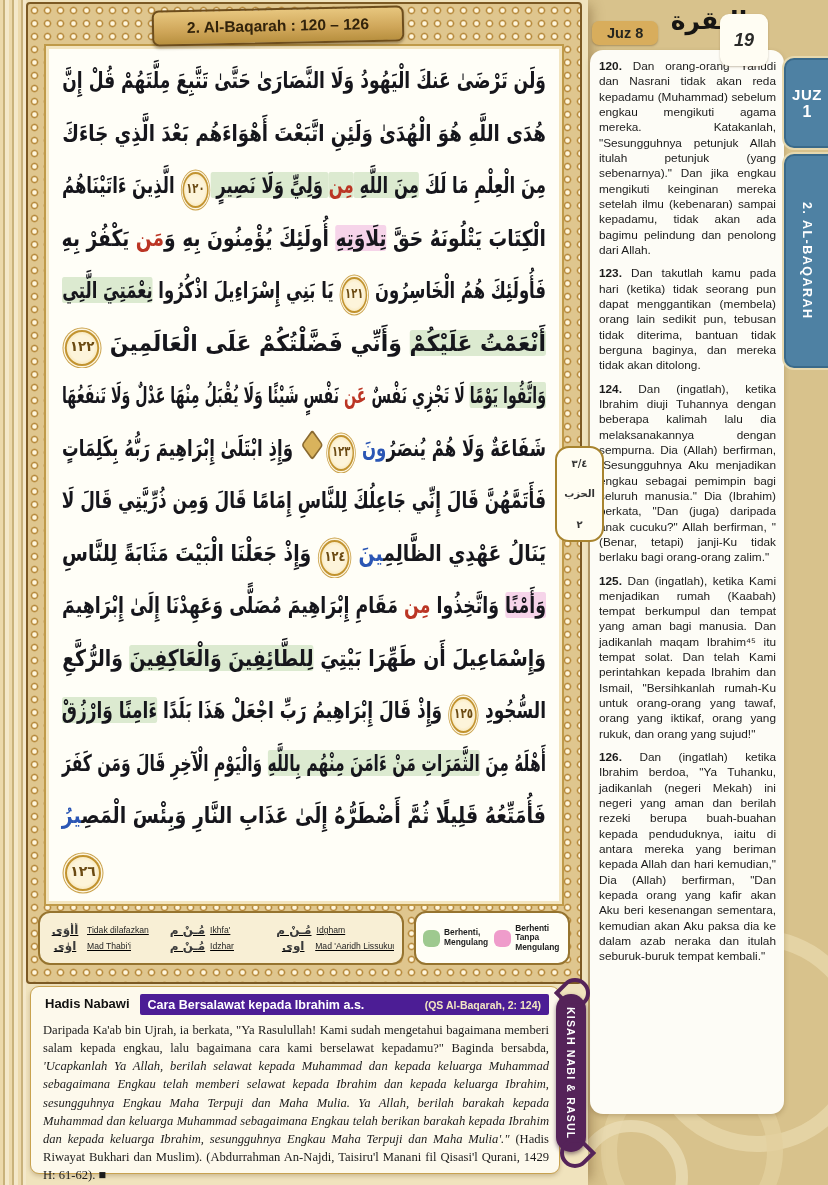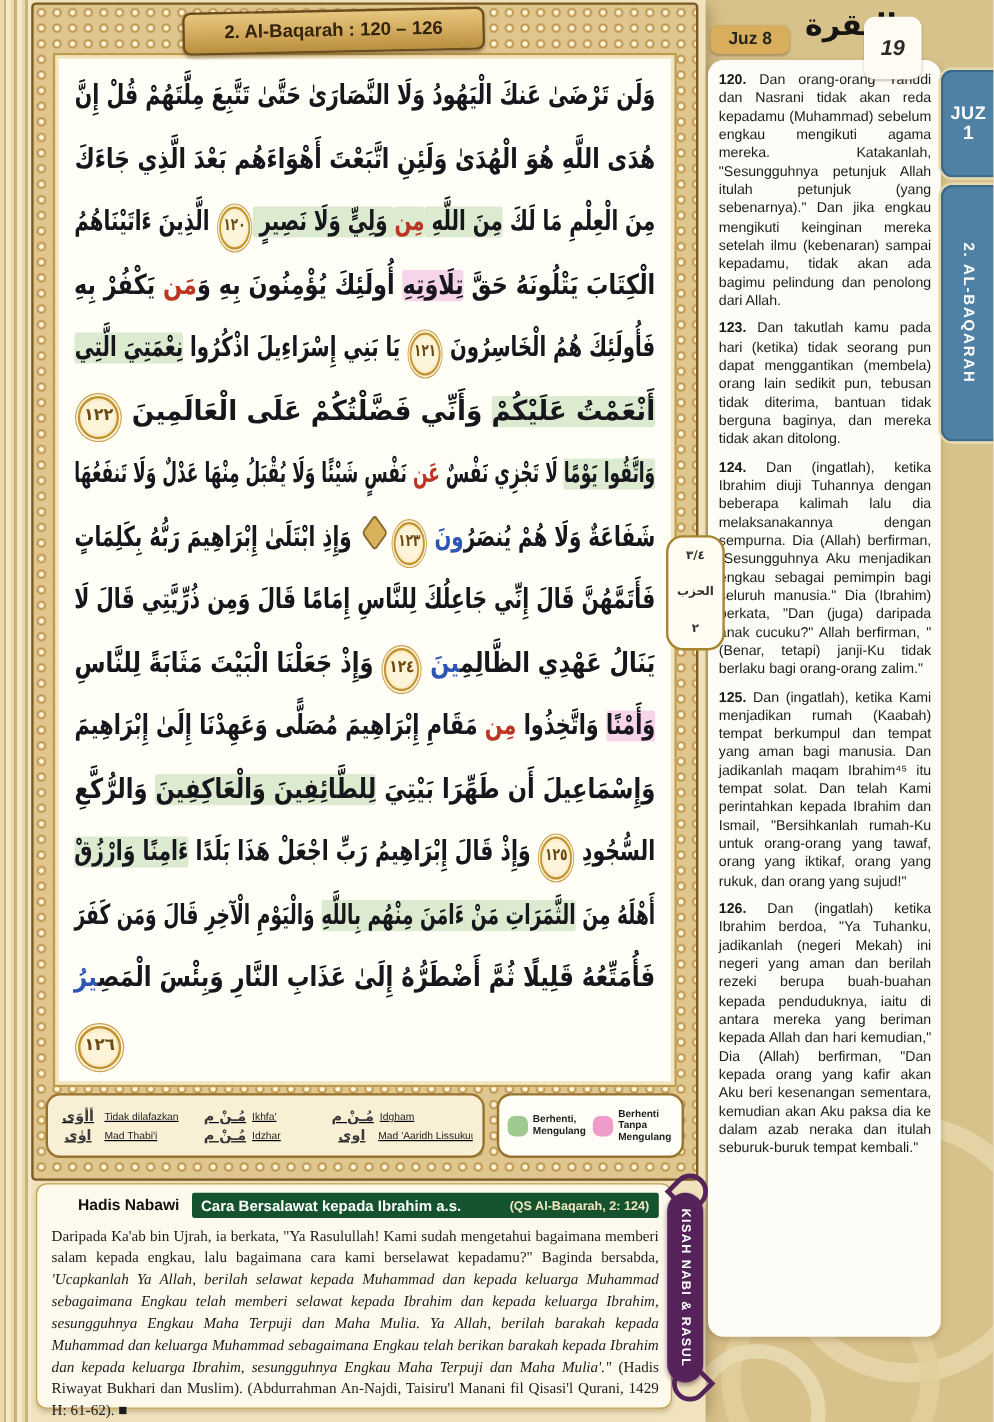--- a/index.html
+++ b/index.html
@@ -79,22 +79,22 @@
     display:flex;align-items:center;gap:6px;padding:3px 7px;box-sizing:border-box;}
   .stop-item{display:flex;align-items:center;gap:4px;}
   .stop-swatch{width:17px;height:17px;border-radius:6px;flex:none;}
   .stop-label{font-size:8.4px;font-weight:bold;color:#1e1e1e;white-space:pre-line;line-height:1.15;}
 
   
   .hadis{position:absolute;left:30px;top:986px;width:530px;height:188px;background:#fdf9ec;
     border:1px solid #c8a24f;border-radius:9px;padding:7px 10px 6px 12px;box-sizing:border-box;z-index:2;
     box-shadow:0 2px 4px rgba(90,60,20,.25);}
   .hadis-header{display:flex;align-items:stretch;height:21px;}
-  .hn-label{font-weight:bold;font-size:13px;color:#111;padding:2px 10px 0 2px;white-space:nowrap;margin-left:20px;}
-  .hn-bar{flex:1;background:#14532d;color:#fff;display:flex;align-items:center;
+  .hn-label{font-weight:bold;font-size:13px;color:#111;padding:2px 10px 0 2px;white-space:nowrap;}
+  .hn-bar{flex:1;background:#4c1d95;color:#fff;display:flex;align-items:center;
     justify-content:space-between;padding:0 8px;border-radius:2px;}
   .hn-title{font-weight:bold;font-size:12.5px;white-space:nowrap;}
   .hn-ref{font-weight:bold;font-size:10.5px;color:#f3e7c3;white-space:nowrap;}
   .hadis-body{margin-top:6px;font-family:"Liberation Serif",serif;font-size:12.6px;line-height:1.44;
     text-align:justify;color:#1b1b1b;}
   .hadis-body .it{font-style:italic;}
 
   
   .ribbon{position:absolute;left:556px;top:994px;width:30px;height:158px;background:#552359;
     border-radius:15px;z-index:4;display:flex;align-items:center;justify-content:center;

